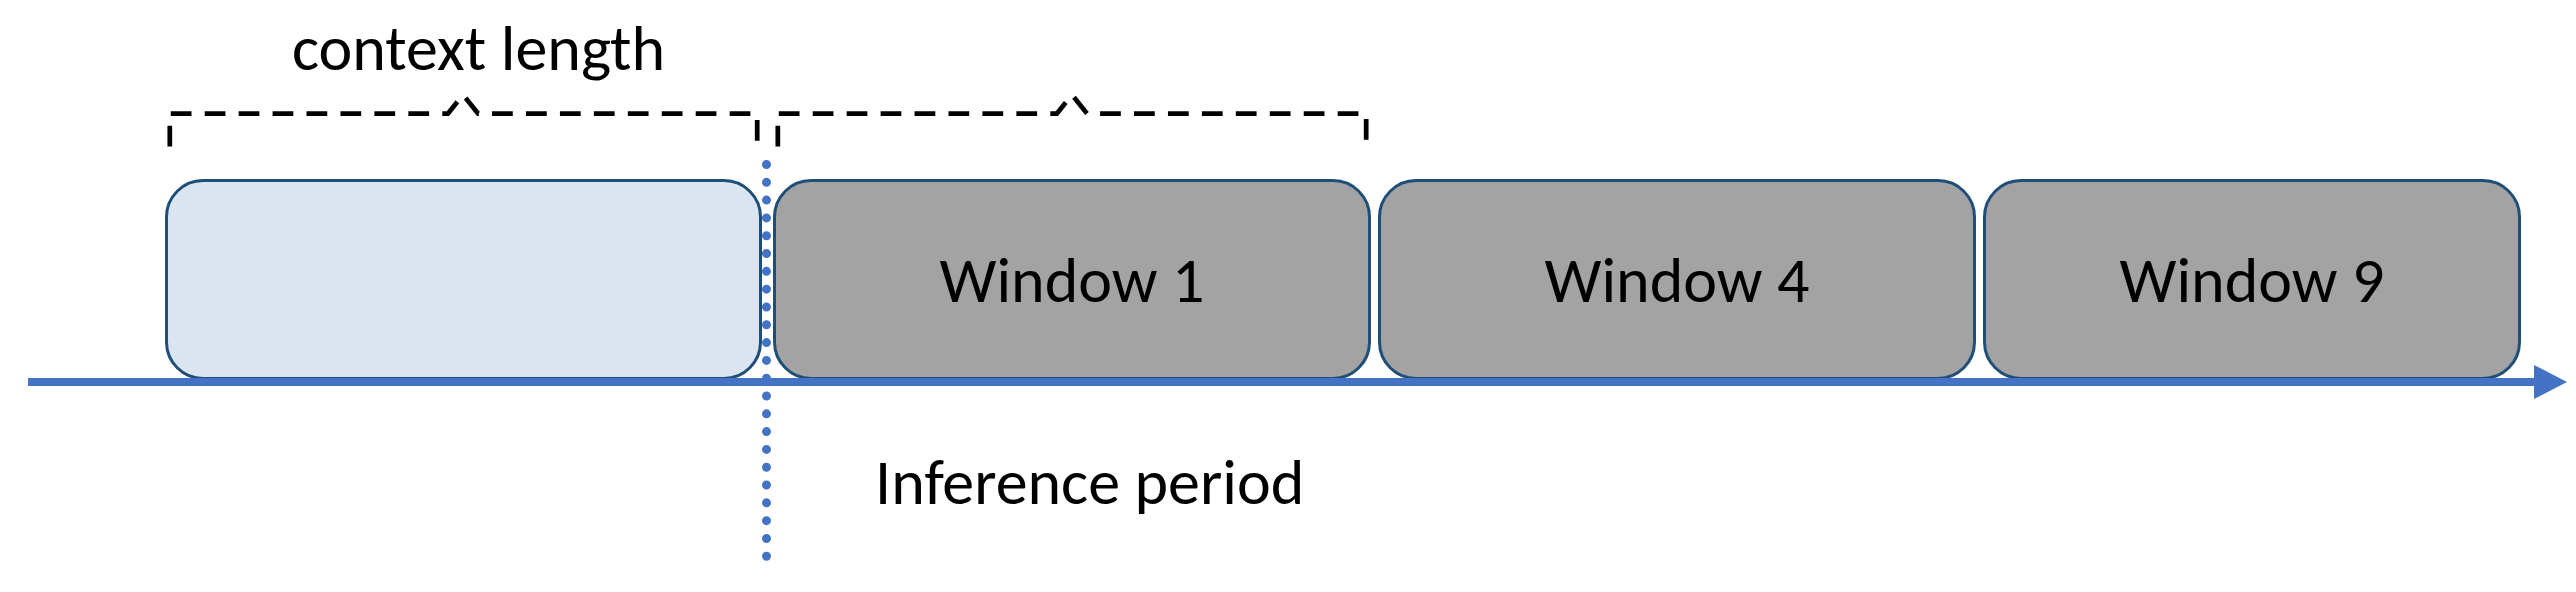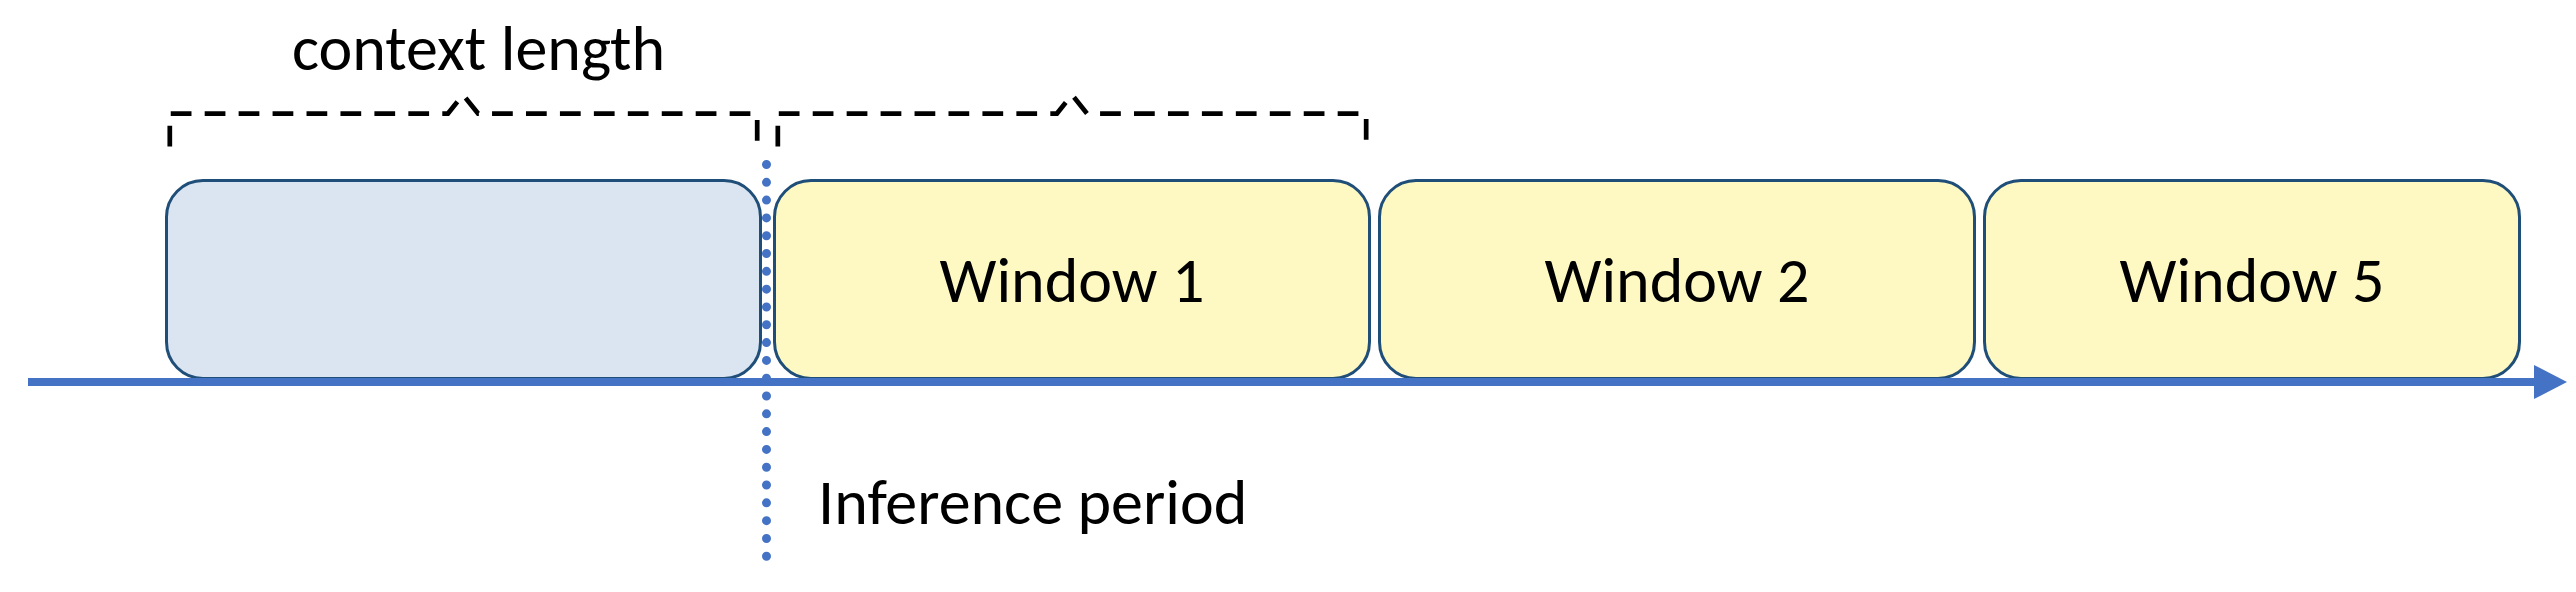--- a/index.html
+++ b/index.html
@@ -24,21 +24,21 @@
     display: flex;
     align-items: center;
     justify-content: center;
     font-size: 64px;
     color: #000;
   }
   .box-context {
     background: #dbe5f1;
   }
   .box-window {
-    background: #fef9c3;
+    background: #a3a3a3;
     text-align: center;
   }
 
   
   .axis-line {
     position: absolute;
     background: #4472c4;
   }
   .axis-arrow {
     position: absolute;
@@ -84,31 +84,31 @@
 
   <div class="box box-context" style="left:165px; top:179px; width:597px; height:201px;">
     <span></span>
   </div>
 
   <div class="box box-window" style="left:773px; top:179px; width:598px; height:201px;">
     <span>Window 1</span>
   </div>
 
   <div class="box box-window" style="left:1378px; top:179px; width:598px; height:201px;">
-    <span>Window 2</span>
+    <span>Window 4</span>
   </div>
 
   <div class="box box-window" style="left:1983px; top:179px; width:538px; height:201px;">
-    <span>Window 5</span>
+    <span>Window 9</span>
   </div>
 
   <div class="axis-line" style="left:28px; top:378px; width:2507px; height:7.5px;"></div>
 
   <div class="axis-arrow" style="left:2534px; top:365px; border-left:33px solid #4472c4; border-top:17px solid transparent; border-bottom:17px solid transparent;"></div>
 
   <div class="vsep" style="left:762px; top:160px; height:401px;"></div>
 
 
-  <div class="label" style="left:818px; top:443px;margin-top:20px;">Inference period</div>
+  <div class="label" style="left:875px; top:443px;">Inference period</div>
 
 
 </div>
 
 
 </body></html>

